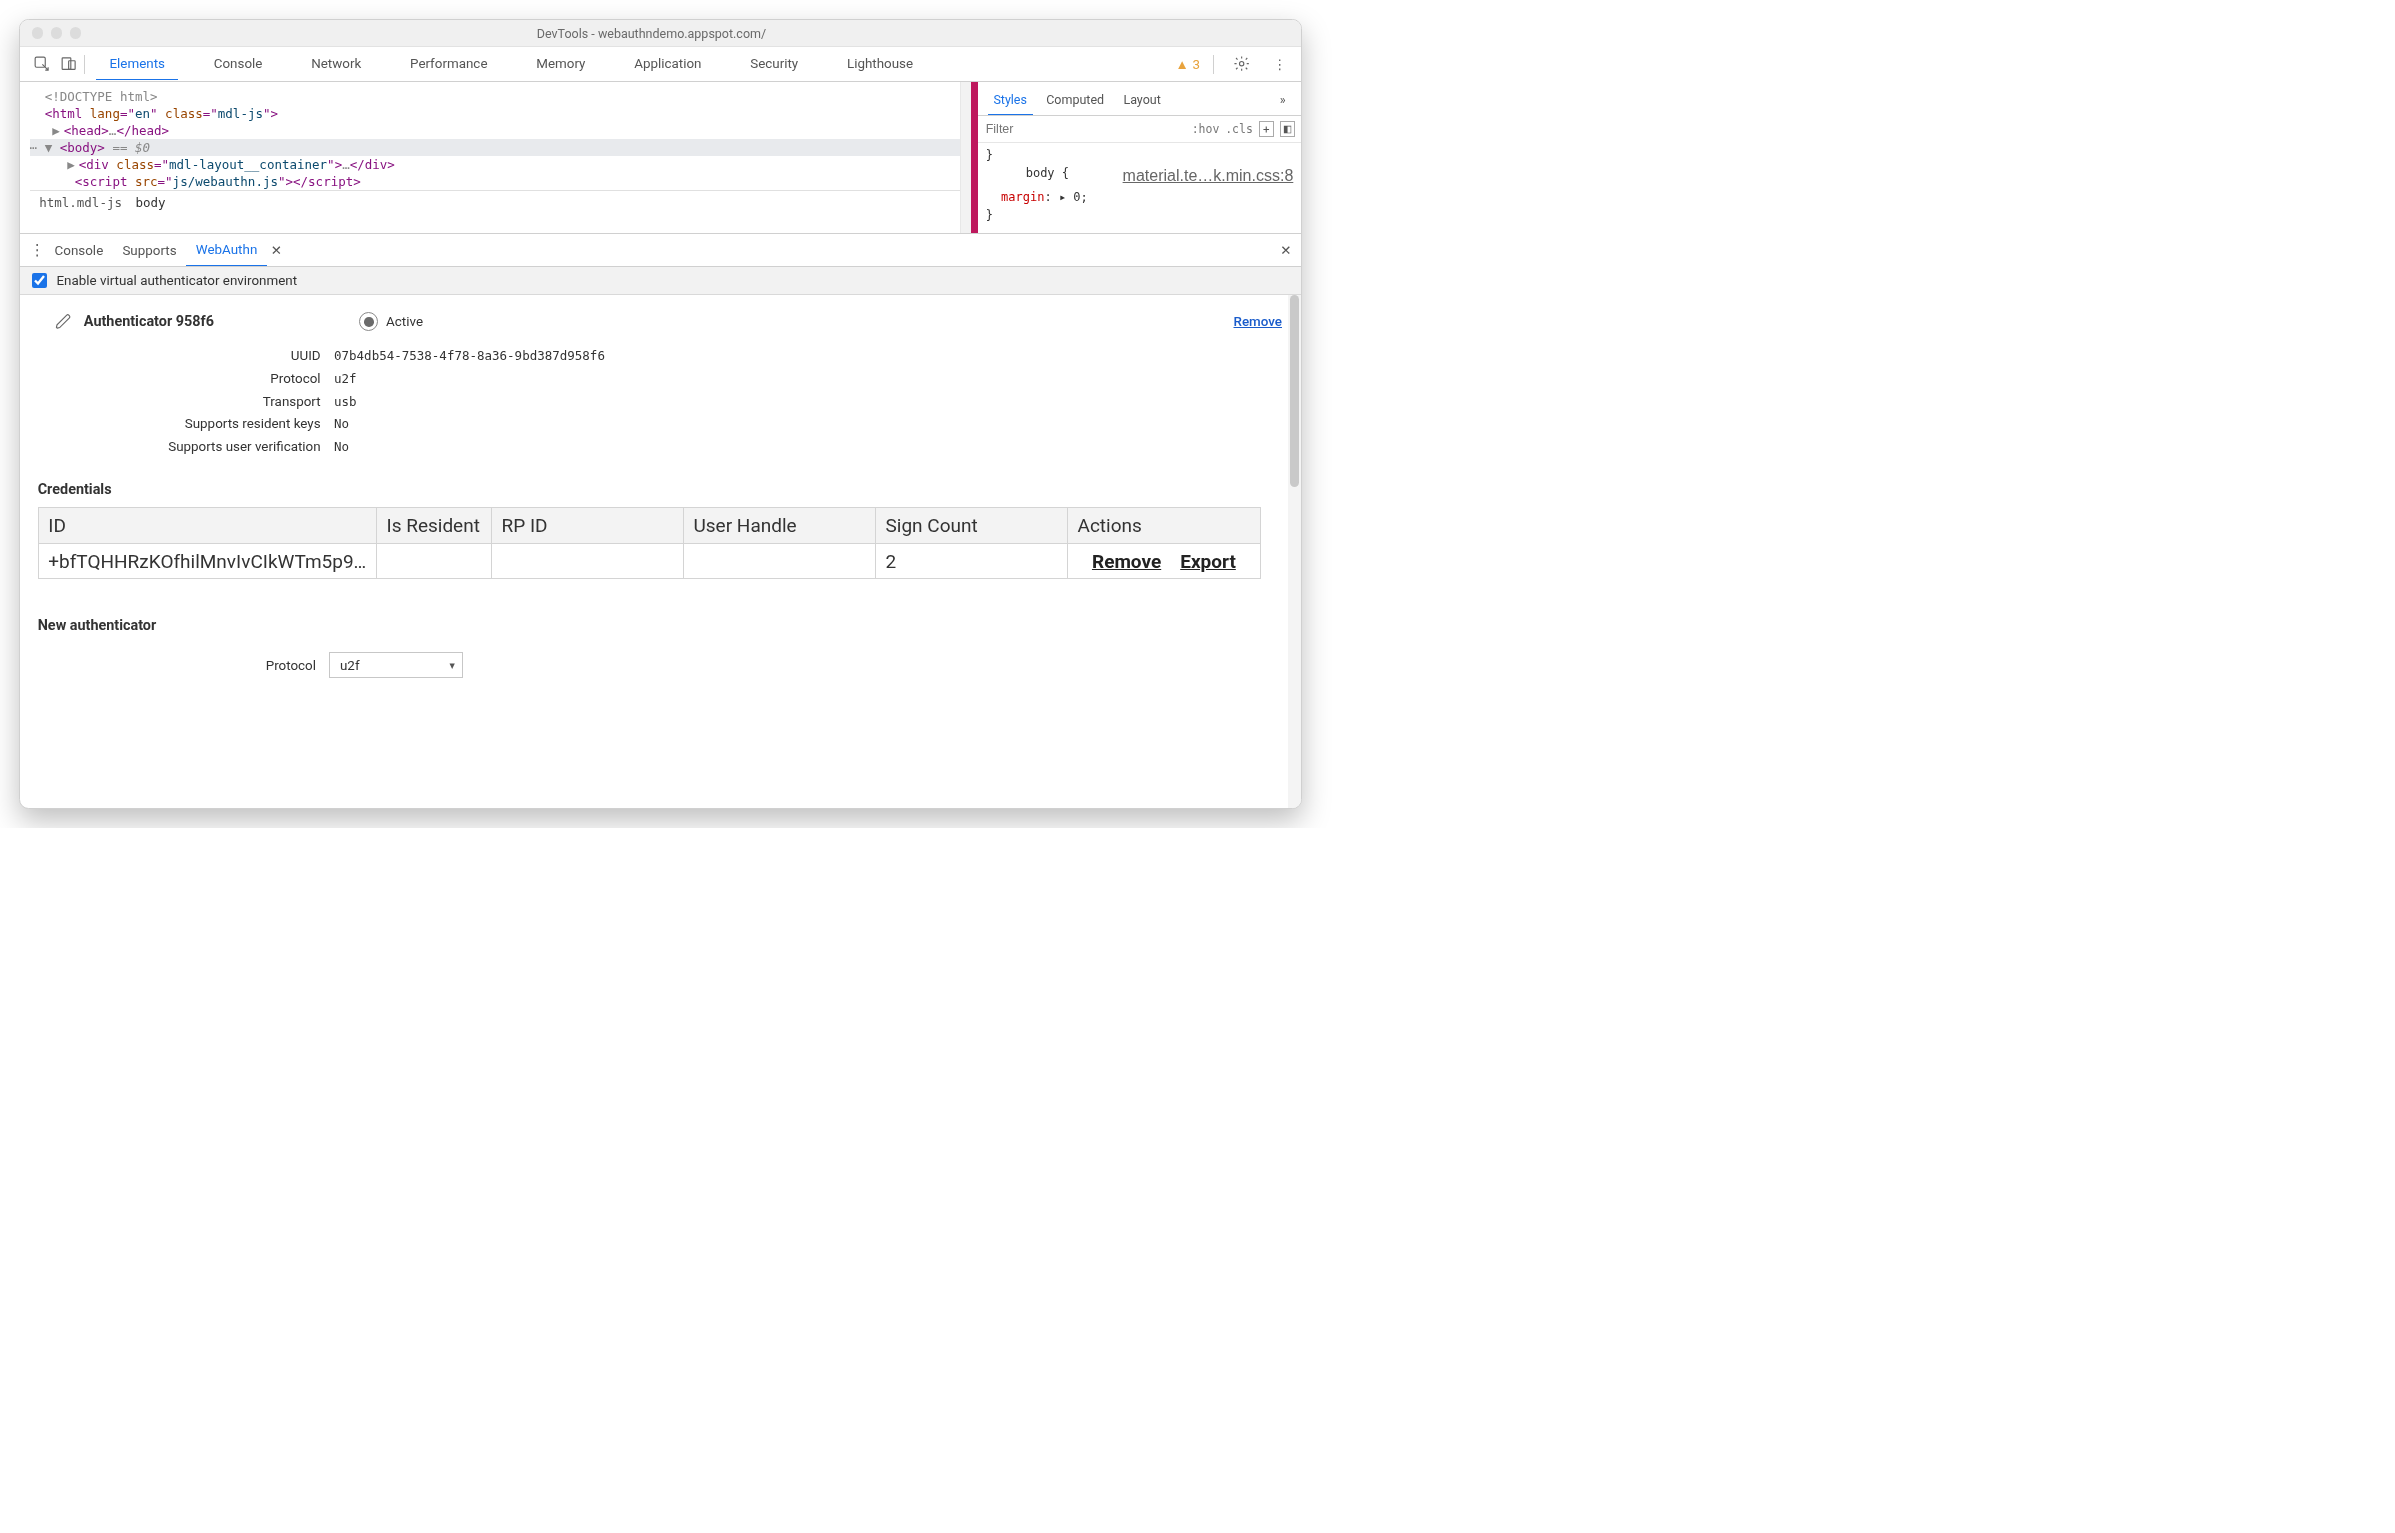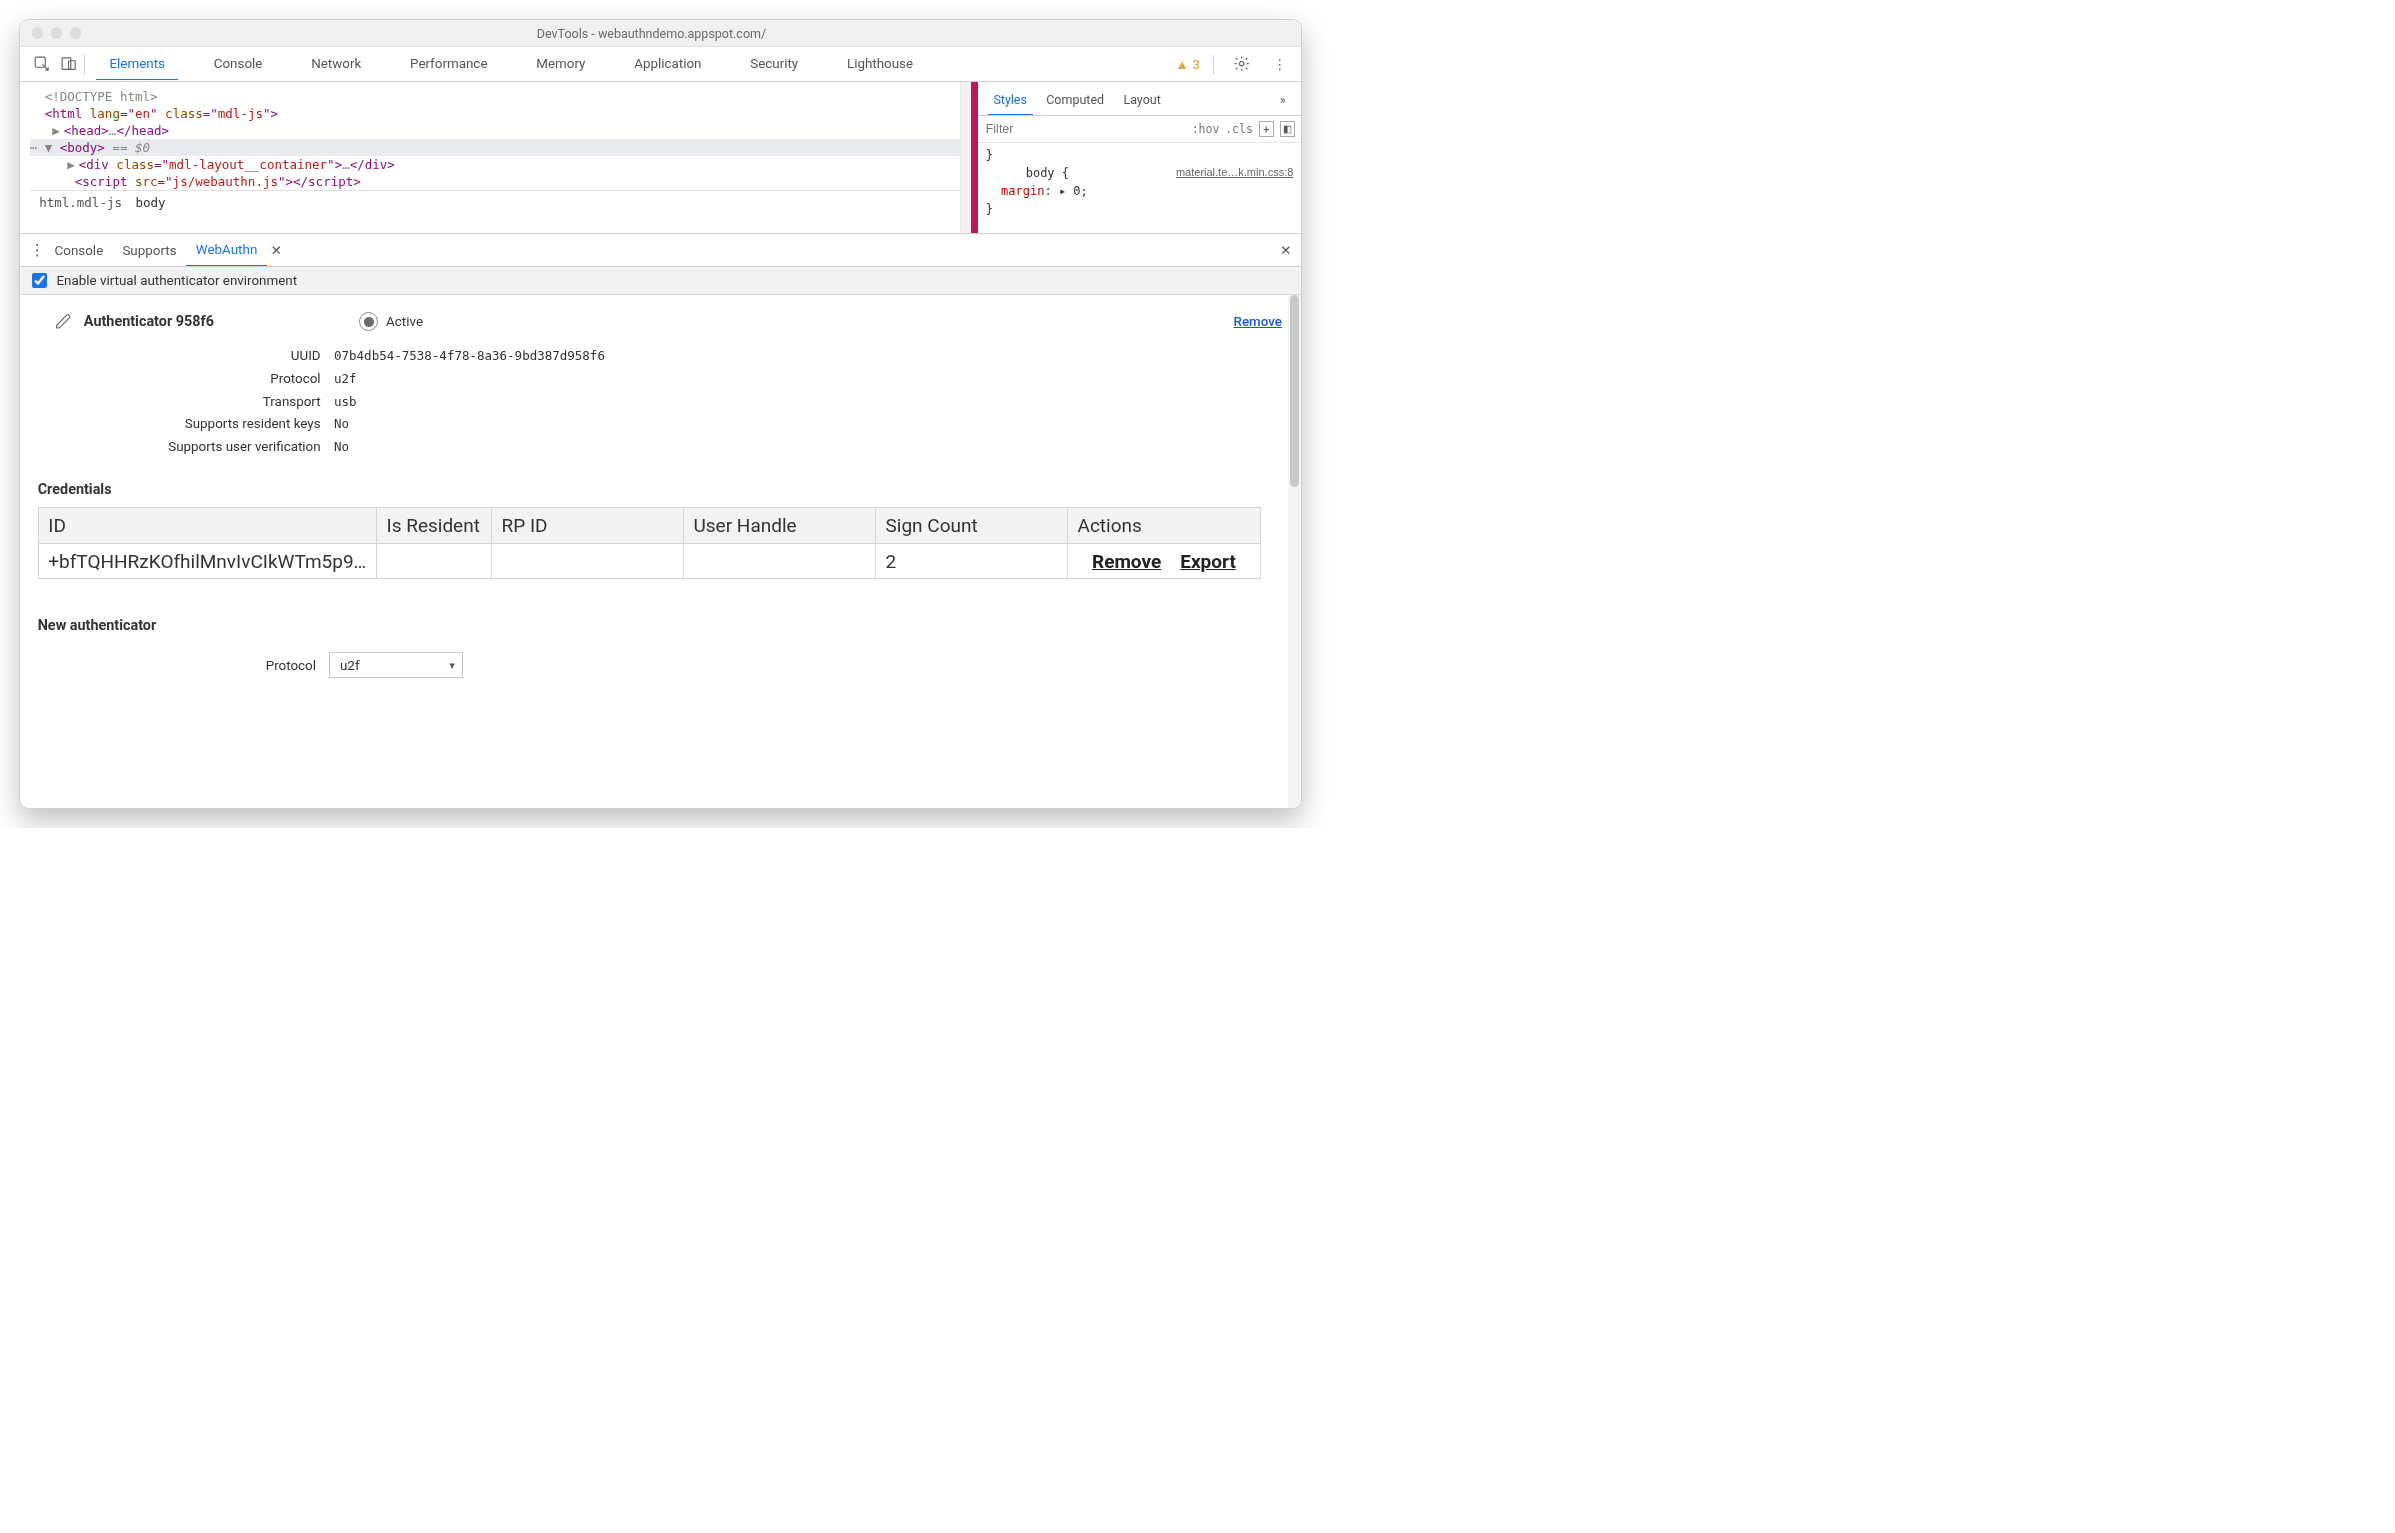--- a/index.html
+++ b/index.html
@@ -87,21 +87,21 @@
     overflow:hidden;
     font-family: Menlo, Consolas, monospace;
     font-size: 12.5px;
     padding: 5.8px 0 0 9.6px;
     color:#333;
     position:relative;
   }
   .dom-line { white-space: pre; padding: 1px 0;}
   .tagc { color:#881280;}
   .attrn { color:#994500;}
-  .attrv { color:#b91c1c;}
+  .attrv { color:#0c4a6e;}
   .punct { color:#881280;}
   .gray { color:#888;}
   .collapsed-tri { color:#888; display:inline-block; width:11.5px;}
   .dom-line.selected {
     background:#e8eaed;
   }
   .dom-line.selected .marker { color:#888; }
   .dom-crumbs {
     border-top: 1px solid #e0e0e0;
     padding: 3.8px 9.6px;
@@ -154,21 +154,21 @@
     color:#555;
   }
   .hovcls { font-family: Menlo, monospace; color:#777; font-size: 11.5px;}
   .plus-box { border:1px solid #aaa; width:15.4px;height:15.4px; display:flex;align-items:center;justify-content:center;font-size:11.5px;color:#555;}
   .panel-box { border:1px solid #aaa; width:15.4px;height:15.4px; display:flex;align-items:center;justify-content:center;font-size:9.6px;color:#555;}
   .styles-body { padding: 3.8px 7.7px; font-family: Menlo, monospace; font-size:12px; line-height:1.5; color:#333;}
   .styles-body .brace { color:#333;}
   .styles-body .sel { color:#333;}
   .styles-body .prop { color:#c80000;}
   .styles-body .propval { color:#333;}
-  .styles-body .link { color:#666; text-decoration: underline; font-family: -apple-system, sans-serif; font-size:11px;}
+  .styles-body .link { color:#666; text-decoration: underline; font-family: -apple-system, sans-serif; font-size:16px;}
   
   .drawer-tabs {
     display:flex;
     align-items:center;
     border-bottom: 1px solid #d0d0d0;
     padding: 0 9.6px;
     height: 33px;
     font-size: 13.4px;
   }
   .drawer-tabs .dtab { padding: 7.7px 9.6px; cursor:pointer; color:#555;}

